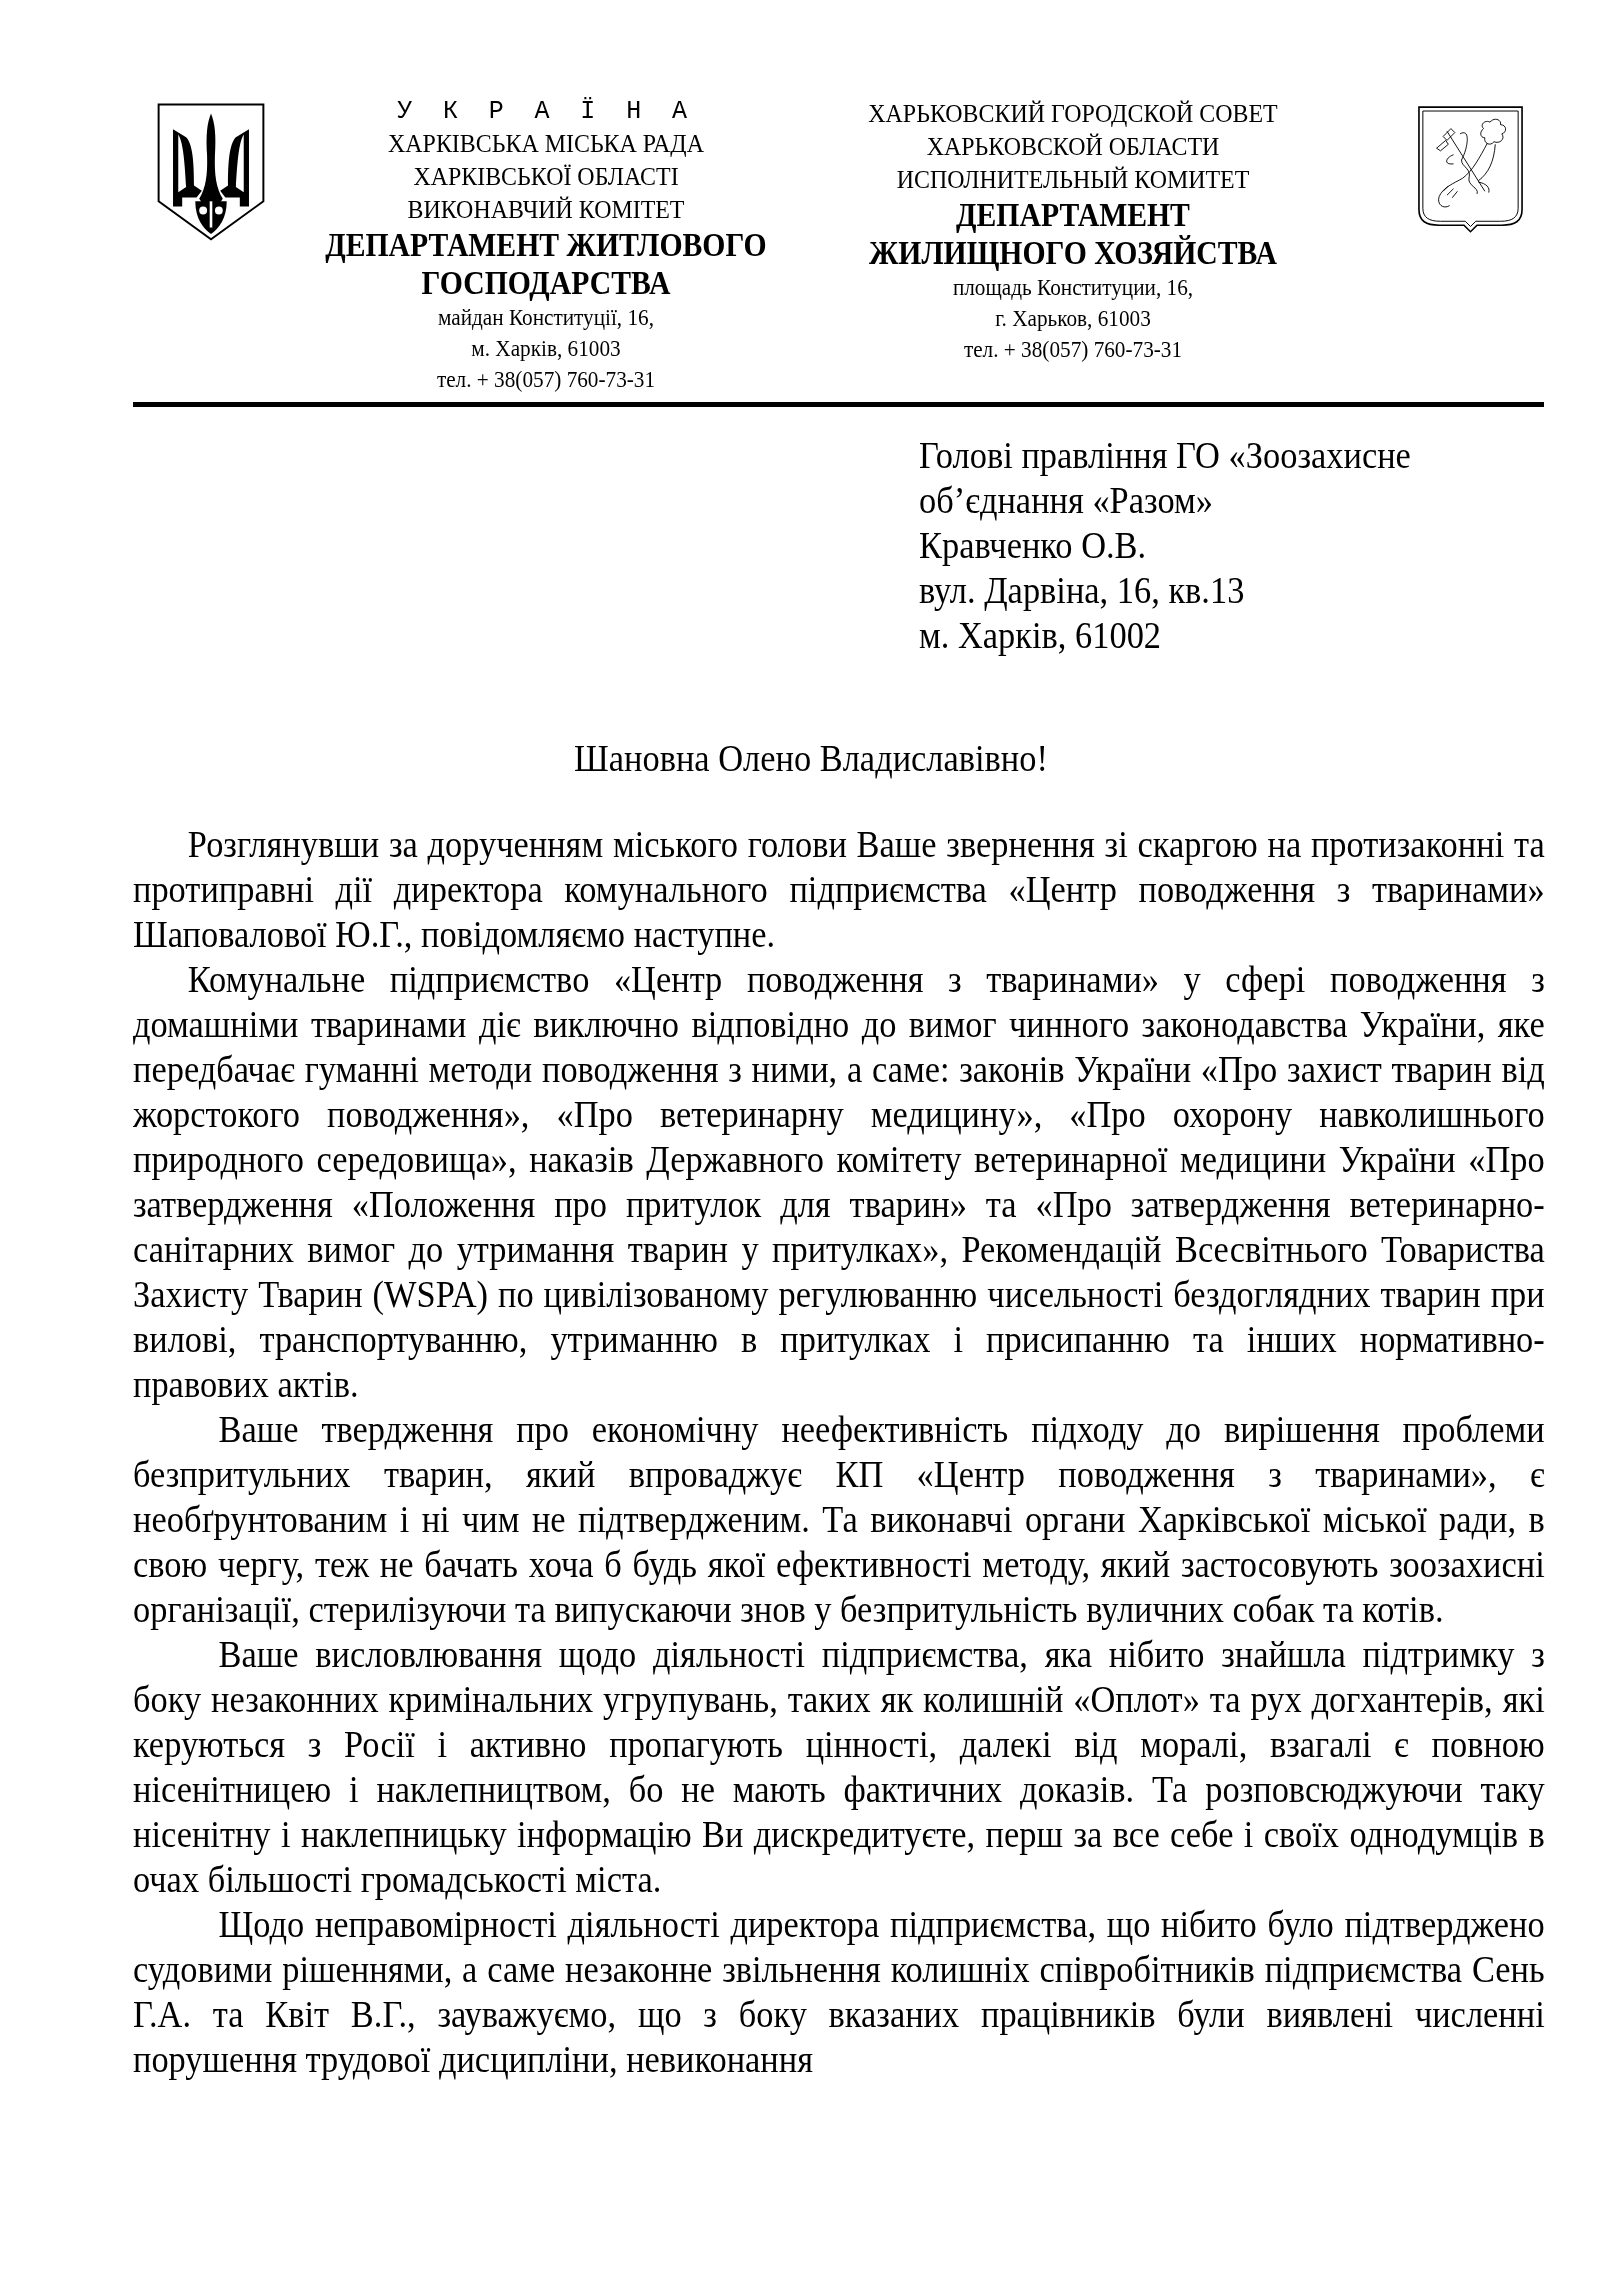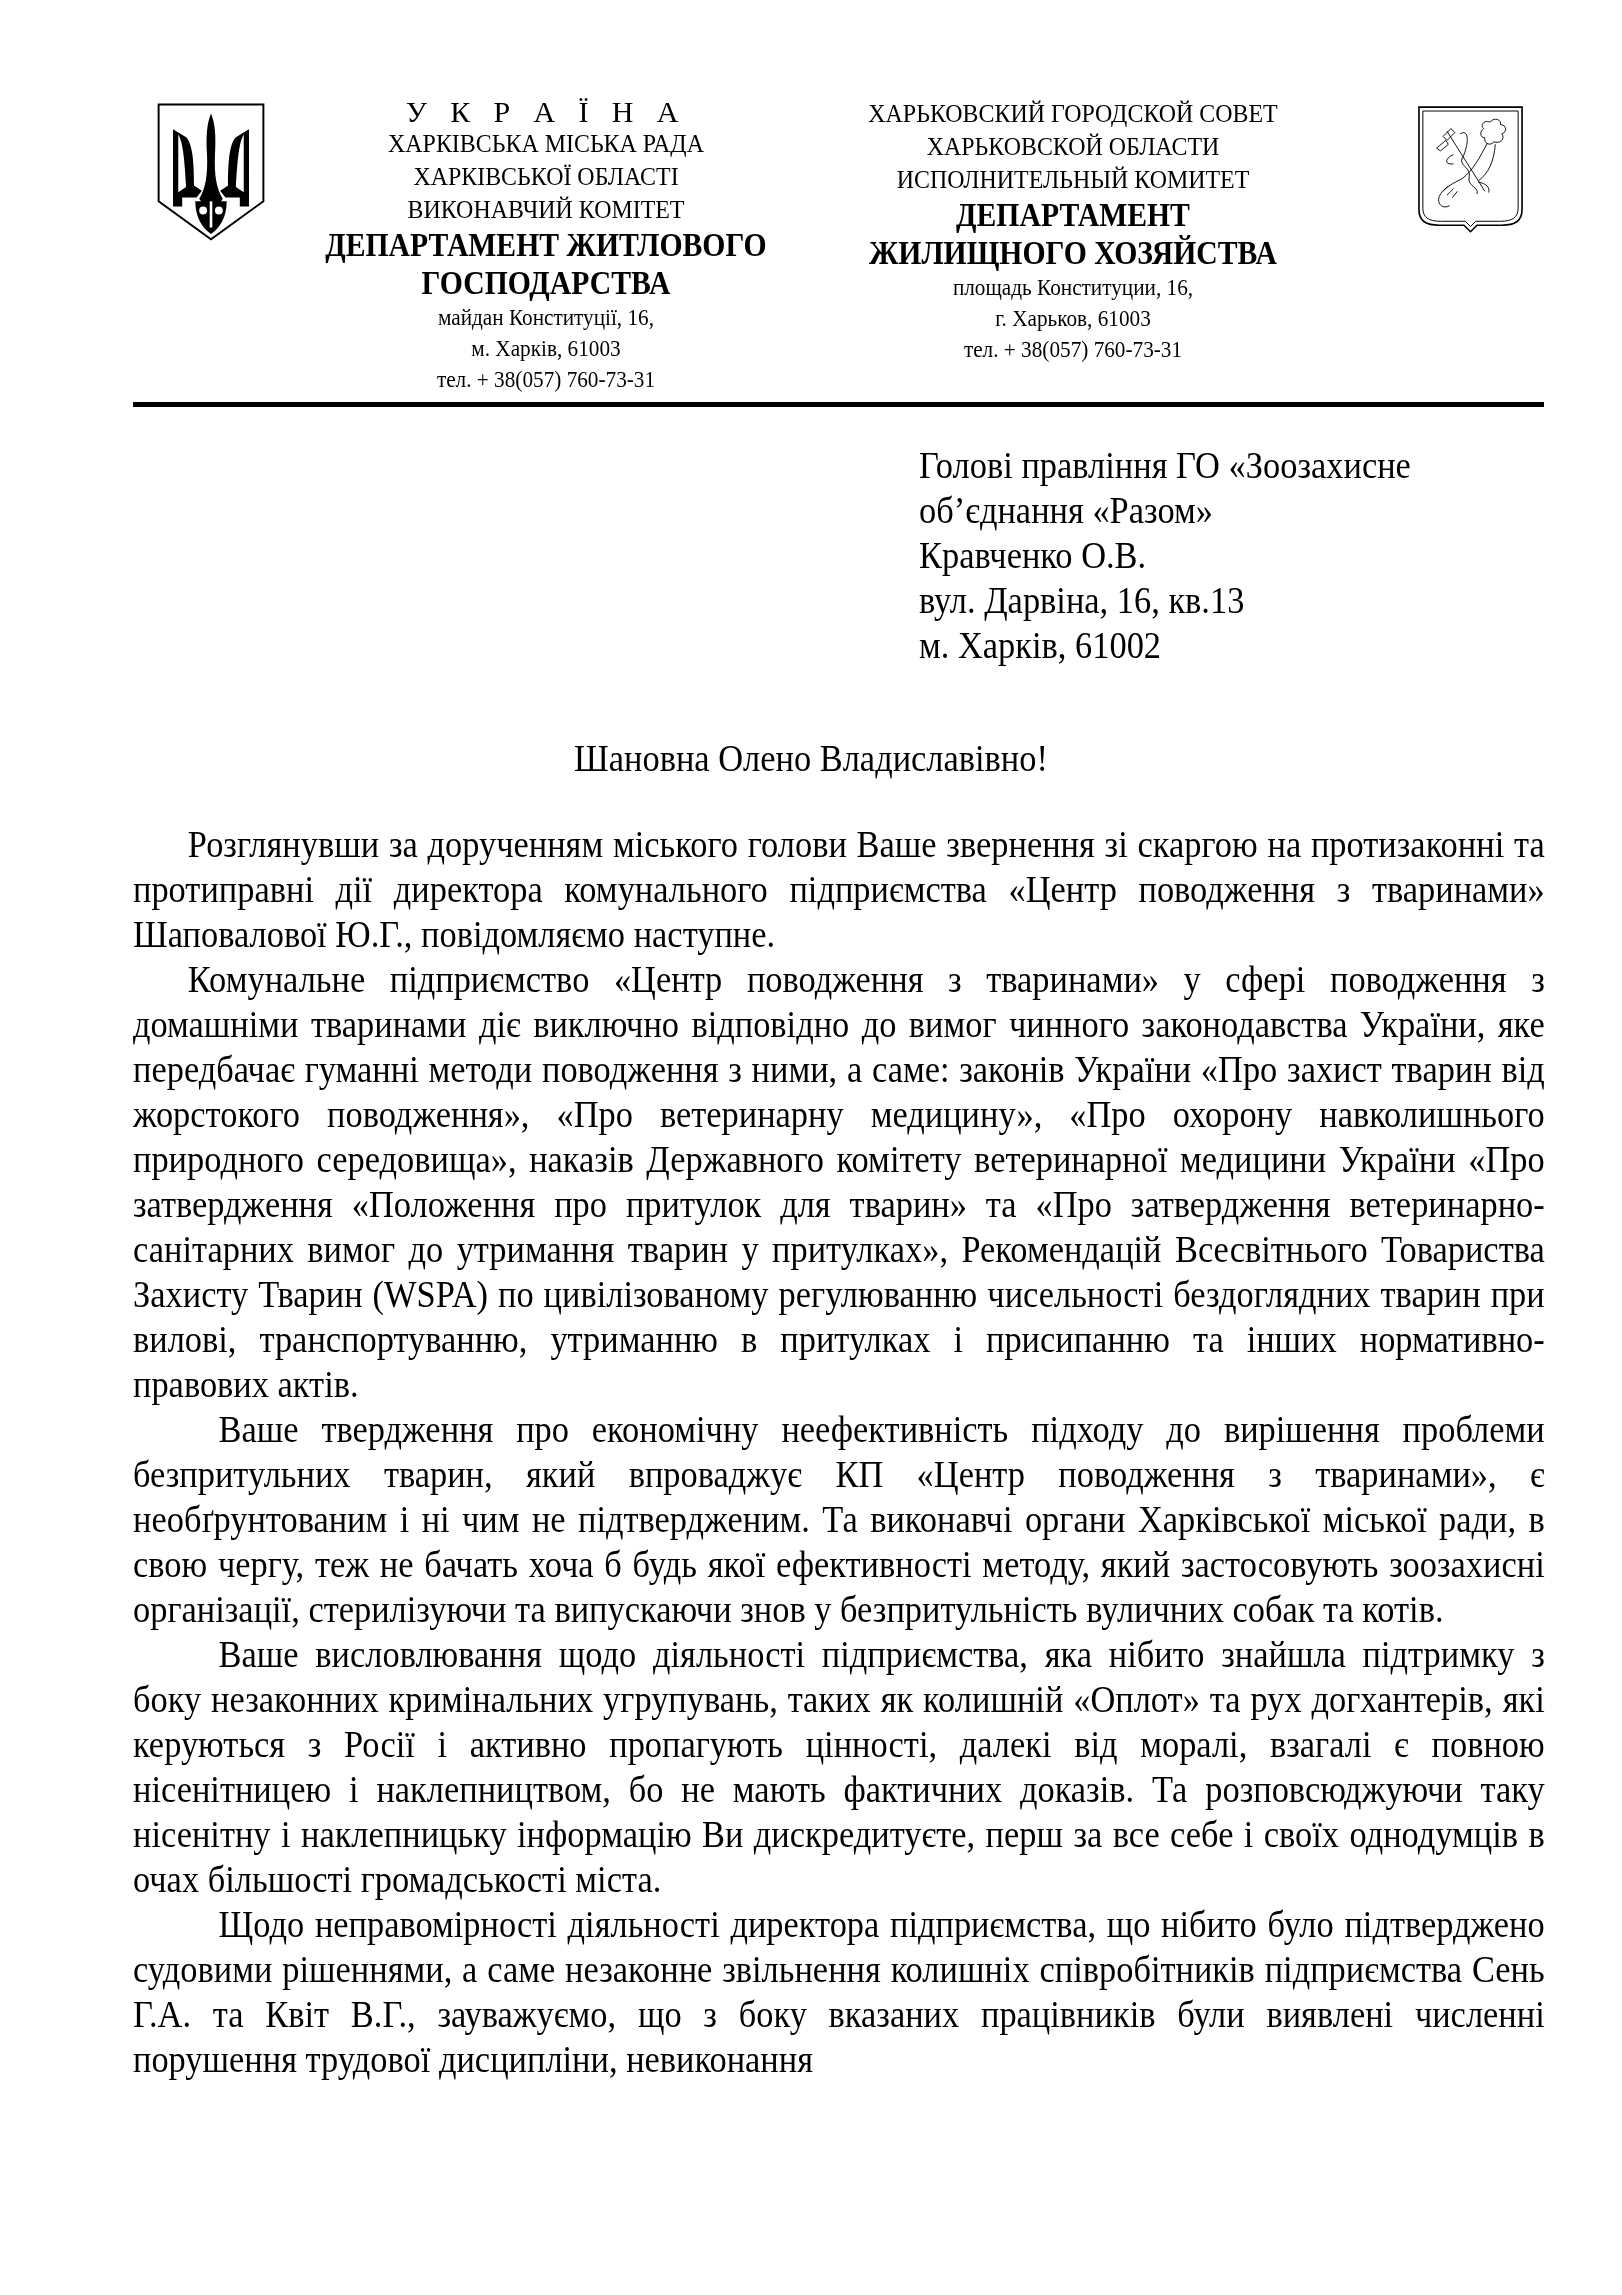--- a/index.html
+++ b/index.html
@@ -8,28 +8,28 @@
 
   .letterhead { position: absolute; left: 0; top: 0; width: 1622px; height: 419px; }
   .emblem { position: absolute; }
   .emblem-ua { left: 156px; top: 103px; width: 110px; height: 139px; }
   .emblem-kh { left: 1417px; top: 105px; width: 107px; height: 136px; }
 
   .hdr-col { position: absolute; top: 97px; text-align: center; line-height: 1; }
   .hdr-col.ua { left: 281px; width: 530px; }
   .hdr-col.ru { left: 798px; width: 550px; }
   .hdr-line { display: block; white-space: nowrap; }
-  .hdr-country { font-size: 30px; letter-spacing: 7.9px; height: 30px; line-height: 30px; }
+  .hdr-country { font-size: 25px; letter-spacing: 7.9px; height: 30px; line-height: 30px; font-family: Liberation Mono, monospace; }
   .hdr-org { font-size: 26px; height: 33px; line-height: 33px; transform: scaleX(0.92); }
   .hdr-dept { font-size: 33px; font-weight: bold; height: 38px; line-height: 38px; transform: scaleX(0.9); }
   .hdr-addr { font-size: 23.6px; height: 31px; line-height: 31px; transform: scaleX(0.9); }
 
   .divider { position: absolute; left: 133px; top: 402px; width: 1411px; height: 4.6px; background: #000; }
 
-  .recipient { position: absolute; left: 919px; top: 433px; font-size: 37px; line-height: 45px; margin-top: 10px; }
+  .recipient { position: absolute; left: 919px; top: 433px; font-size: 37px; line-height: 45px; }
   .recipient .r-line { display: block; white-space: nowrap; transform: scaleX(0.93); transform-origin: left center; }
 
   .salutation { position: absolute; left: 0; width: 1622px; top: 737px; text-align: center;
                 font-size: 37px; line-height: 44px; transform: scaleX(0.93); }
 
   .body-text { position: absolute; left: 133px; width: 1411px; top: 822px;
                font-size: 37px; line-height: 45px; text-align: justify; }
   .body-text p { margin: 0; text-indent: 59px; }
   .body-text p.deep { text-indent: 92px; }
 </style>

